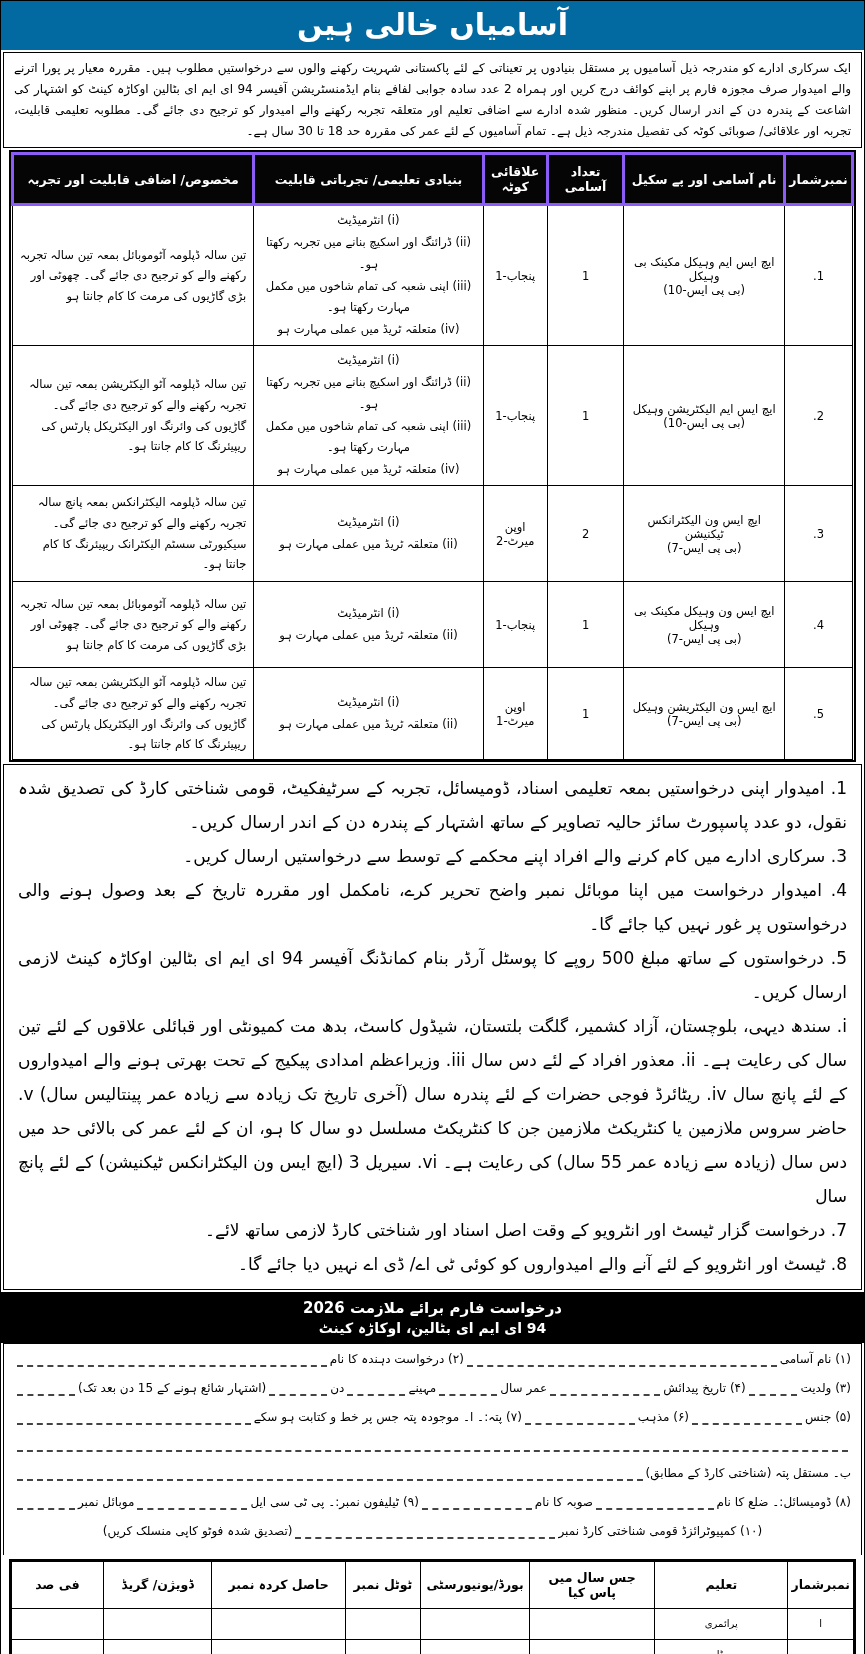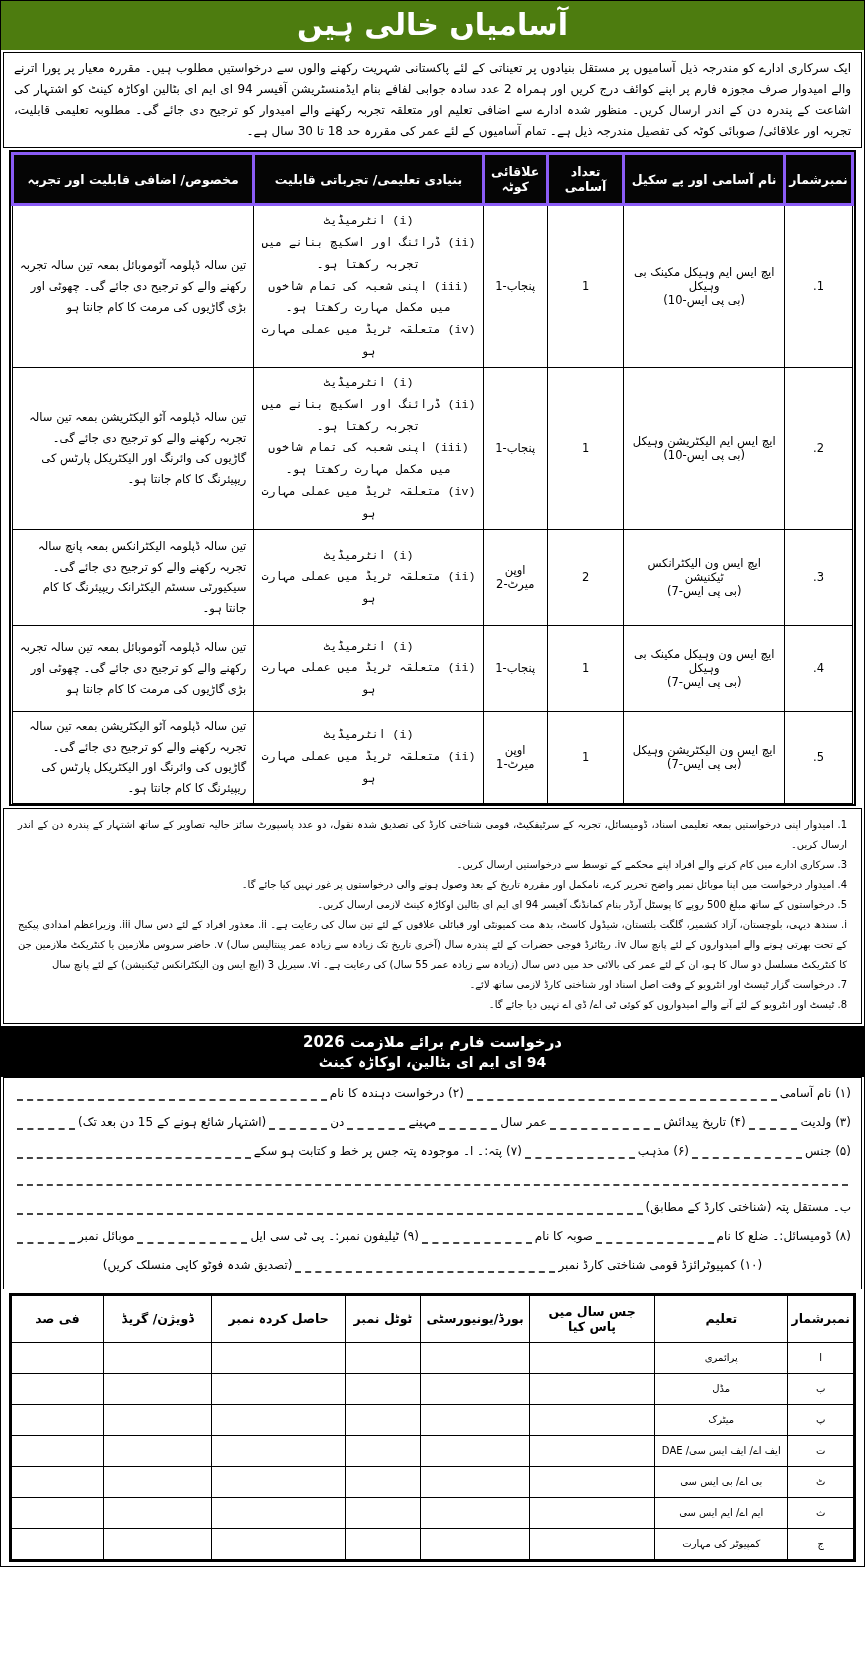--- a/index.html
+++ b/index.html
@@ -7,21 +7,21 @@
   body {
     width: 865px;
     font-family: "DejaVu Sans", sans-serif;
     color:#000;
     direction: rtl;
   }
   .page { width:865px; border:1px solid #000; background:#fff; }
 
   
   .title-bar {
-    background:#4d7c0f; color:#fff; text-align:center;
+    background:#0369a1; color:#fff; text-align:center;
     padding: 6px 0 8px; 
   }
   .title-bar h1 { font-size:30px; font-weight:bold; letter-spacing:1px; }
 
   
   .intro {
     border:1.5px solid #000; margin:2px; padding:5px 10px;
     font-size:12px; line-height:1.75; text-align:justify;
   }
 
@@ -31,28 +31,28 @@
   th, td { border:1.5px solid #000; vertical-align:middle; }
   thead th {
     background:#050505; color:#fff; border:3px solid #8b5cf6;
     font-size:12.5px; font-weight:bold; padding:9px 3px; text-align:center;
   }
   .section-row td {
     font-weight:bold; text-align:center; font-size:14px; padding:4px;
   }
   .vtab td { font-size:11.5px; padding:4px 5px; text-align:center; }
   .vtab td.special { text-align:right; padding:4px 7px; line-height:1.8; }
-  .vtab td.qual { line-height:1.9;font-family:Liberation Mono, monospace; }
+  .vtab td.qual { line-height:1.9; }
   .pre { white-space:pre-line; }
   .r1 td{height:106px}.r2 td{height:100px}.r3 td{height:96px}.r4 td{height:86px}.r5 td{height:84px}
 
   
   .notes {
     border:1.5px solid #000; margin:2px; padding:6px 14px 8px;
-    font-size:10px; line-height:2.0; text-align:right;
+    font-size:17px; line-height:2.0; text-align:right;
   }
   .notes .note { text-align:justify; }
 
   
   .form-banner { background:#000; color:#fff; text-align:center; padding:7px 0; }
   .form-banner .l1 { font-size:15px; font-weight:bold; margin-bottom:3px; }
   .form-banner .l2 { font-size:14px; font-weight:bold; }
 
   
   .form-area { border:1.5px solid #000; border-bottom:none; margin:0 2px; padding:8px 10px 2px; }

